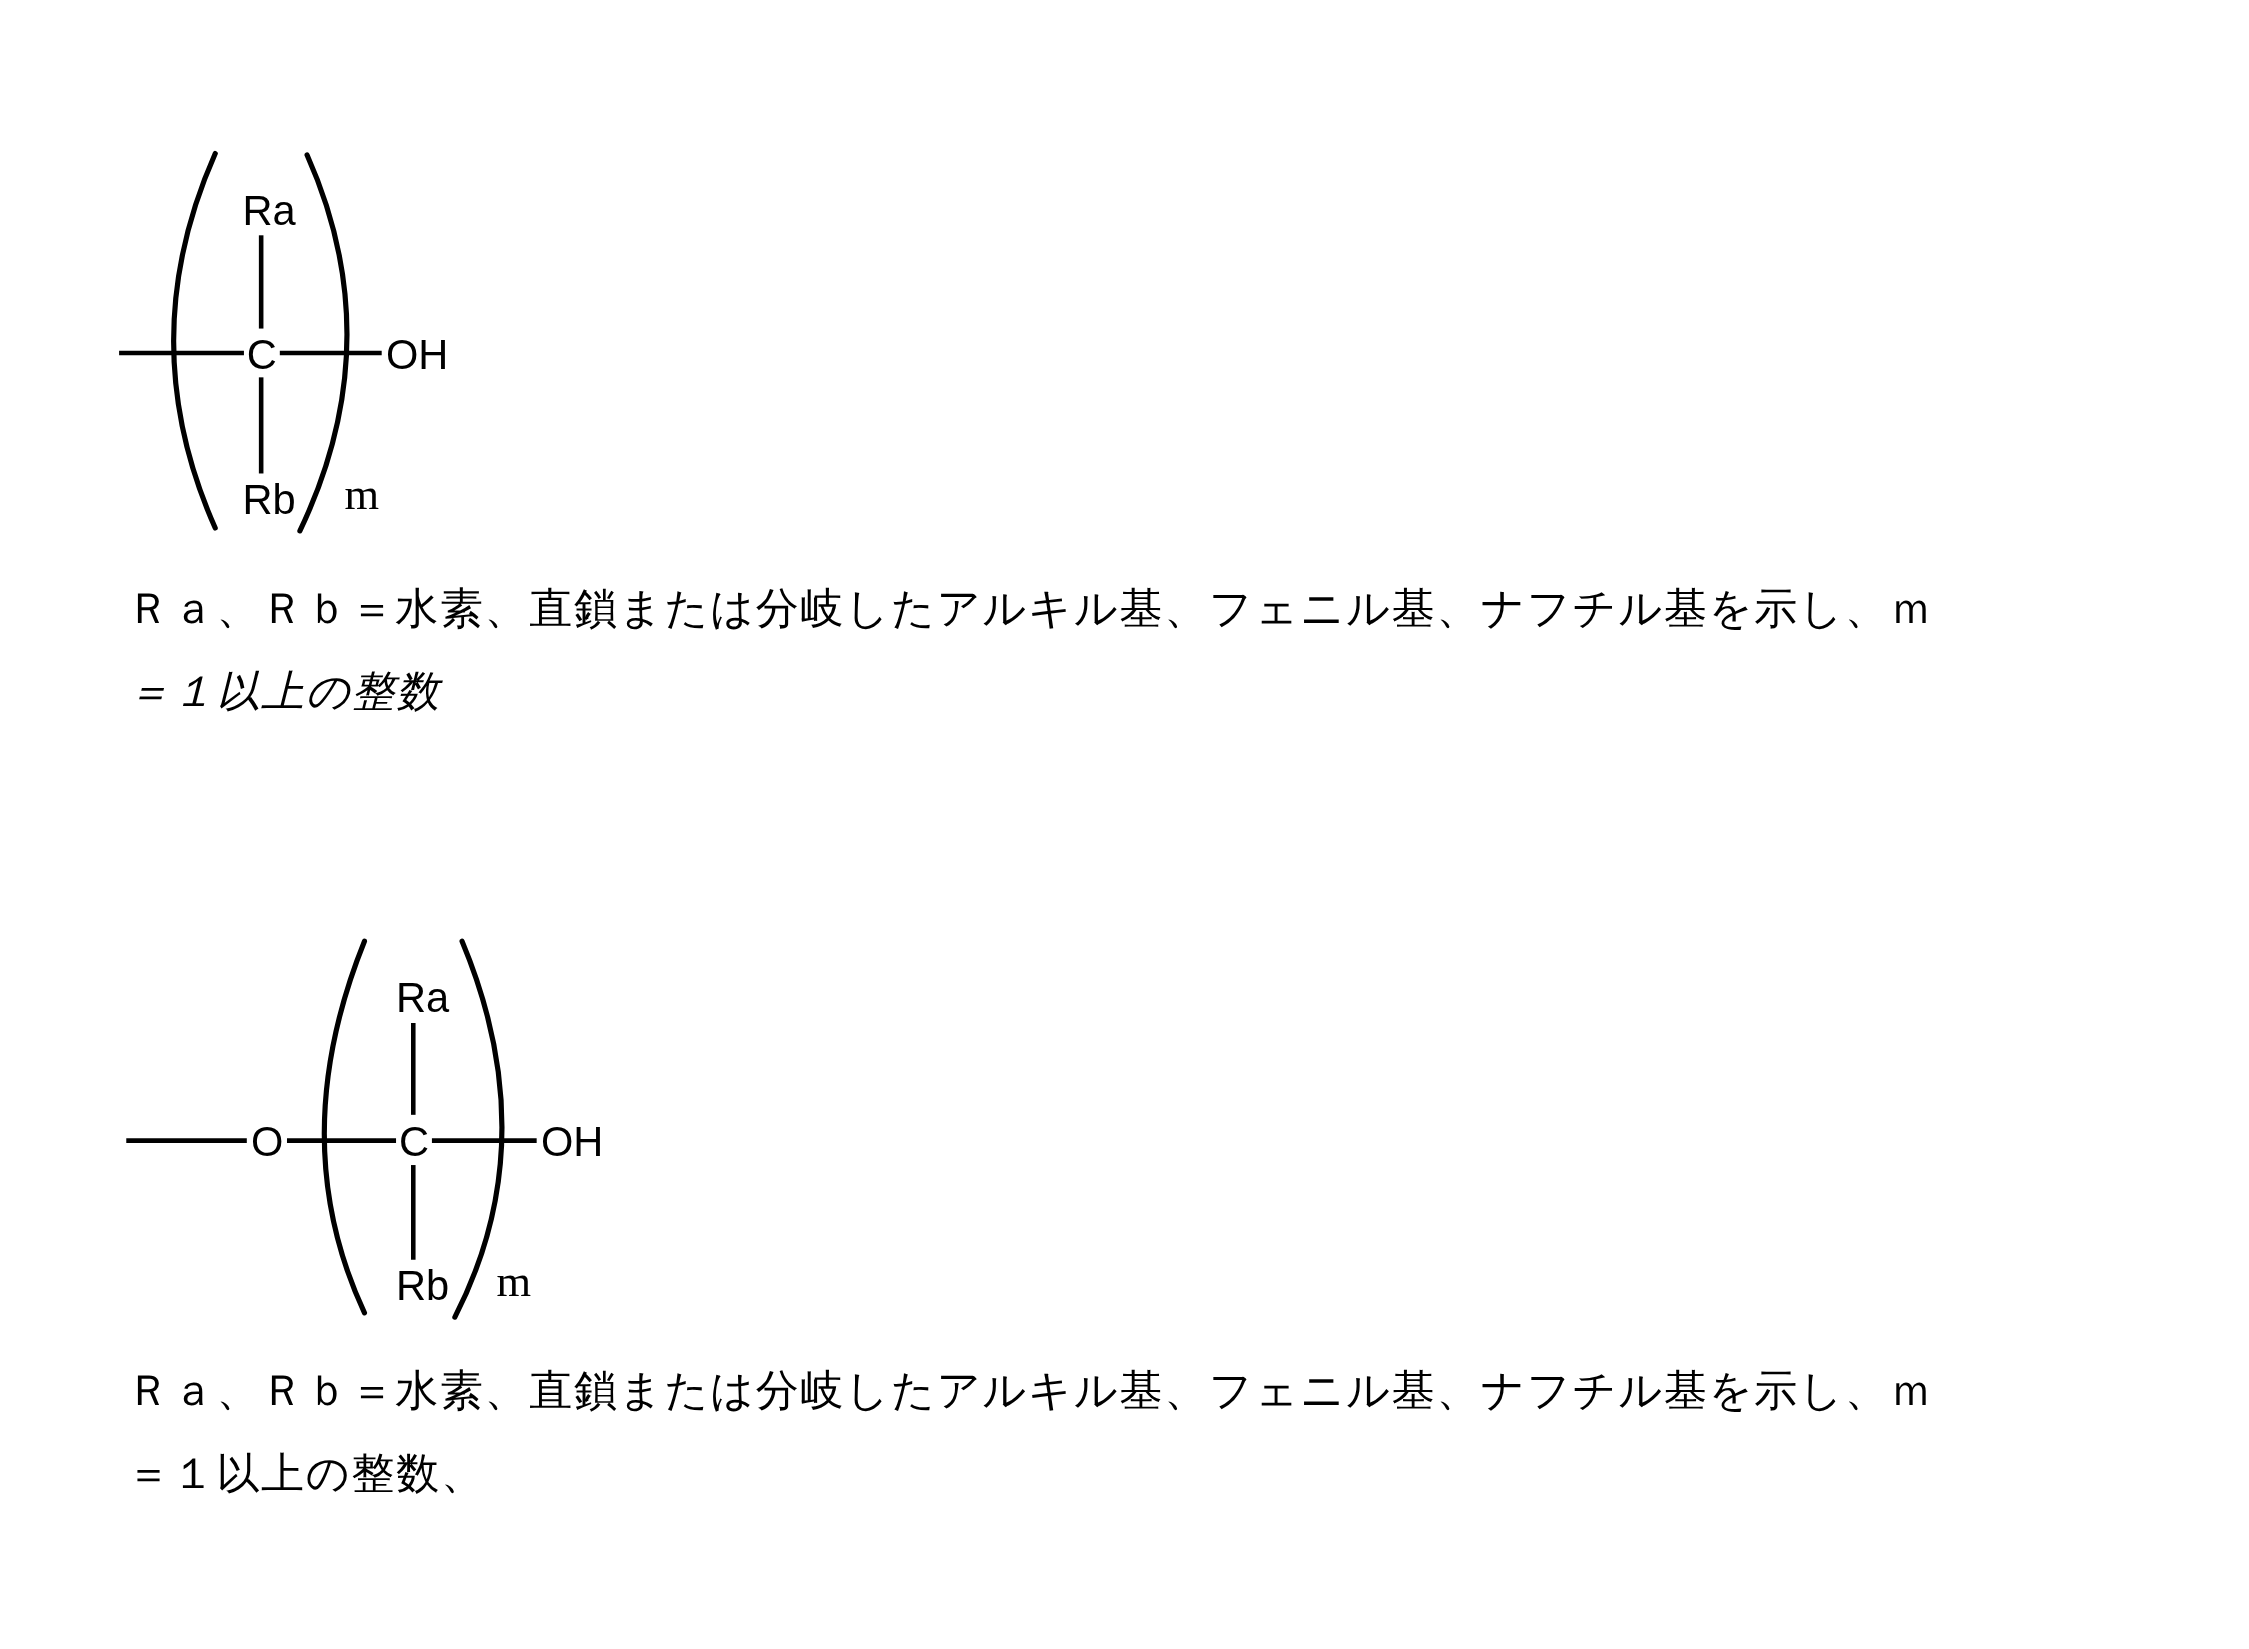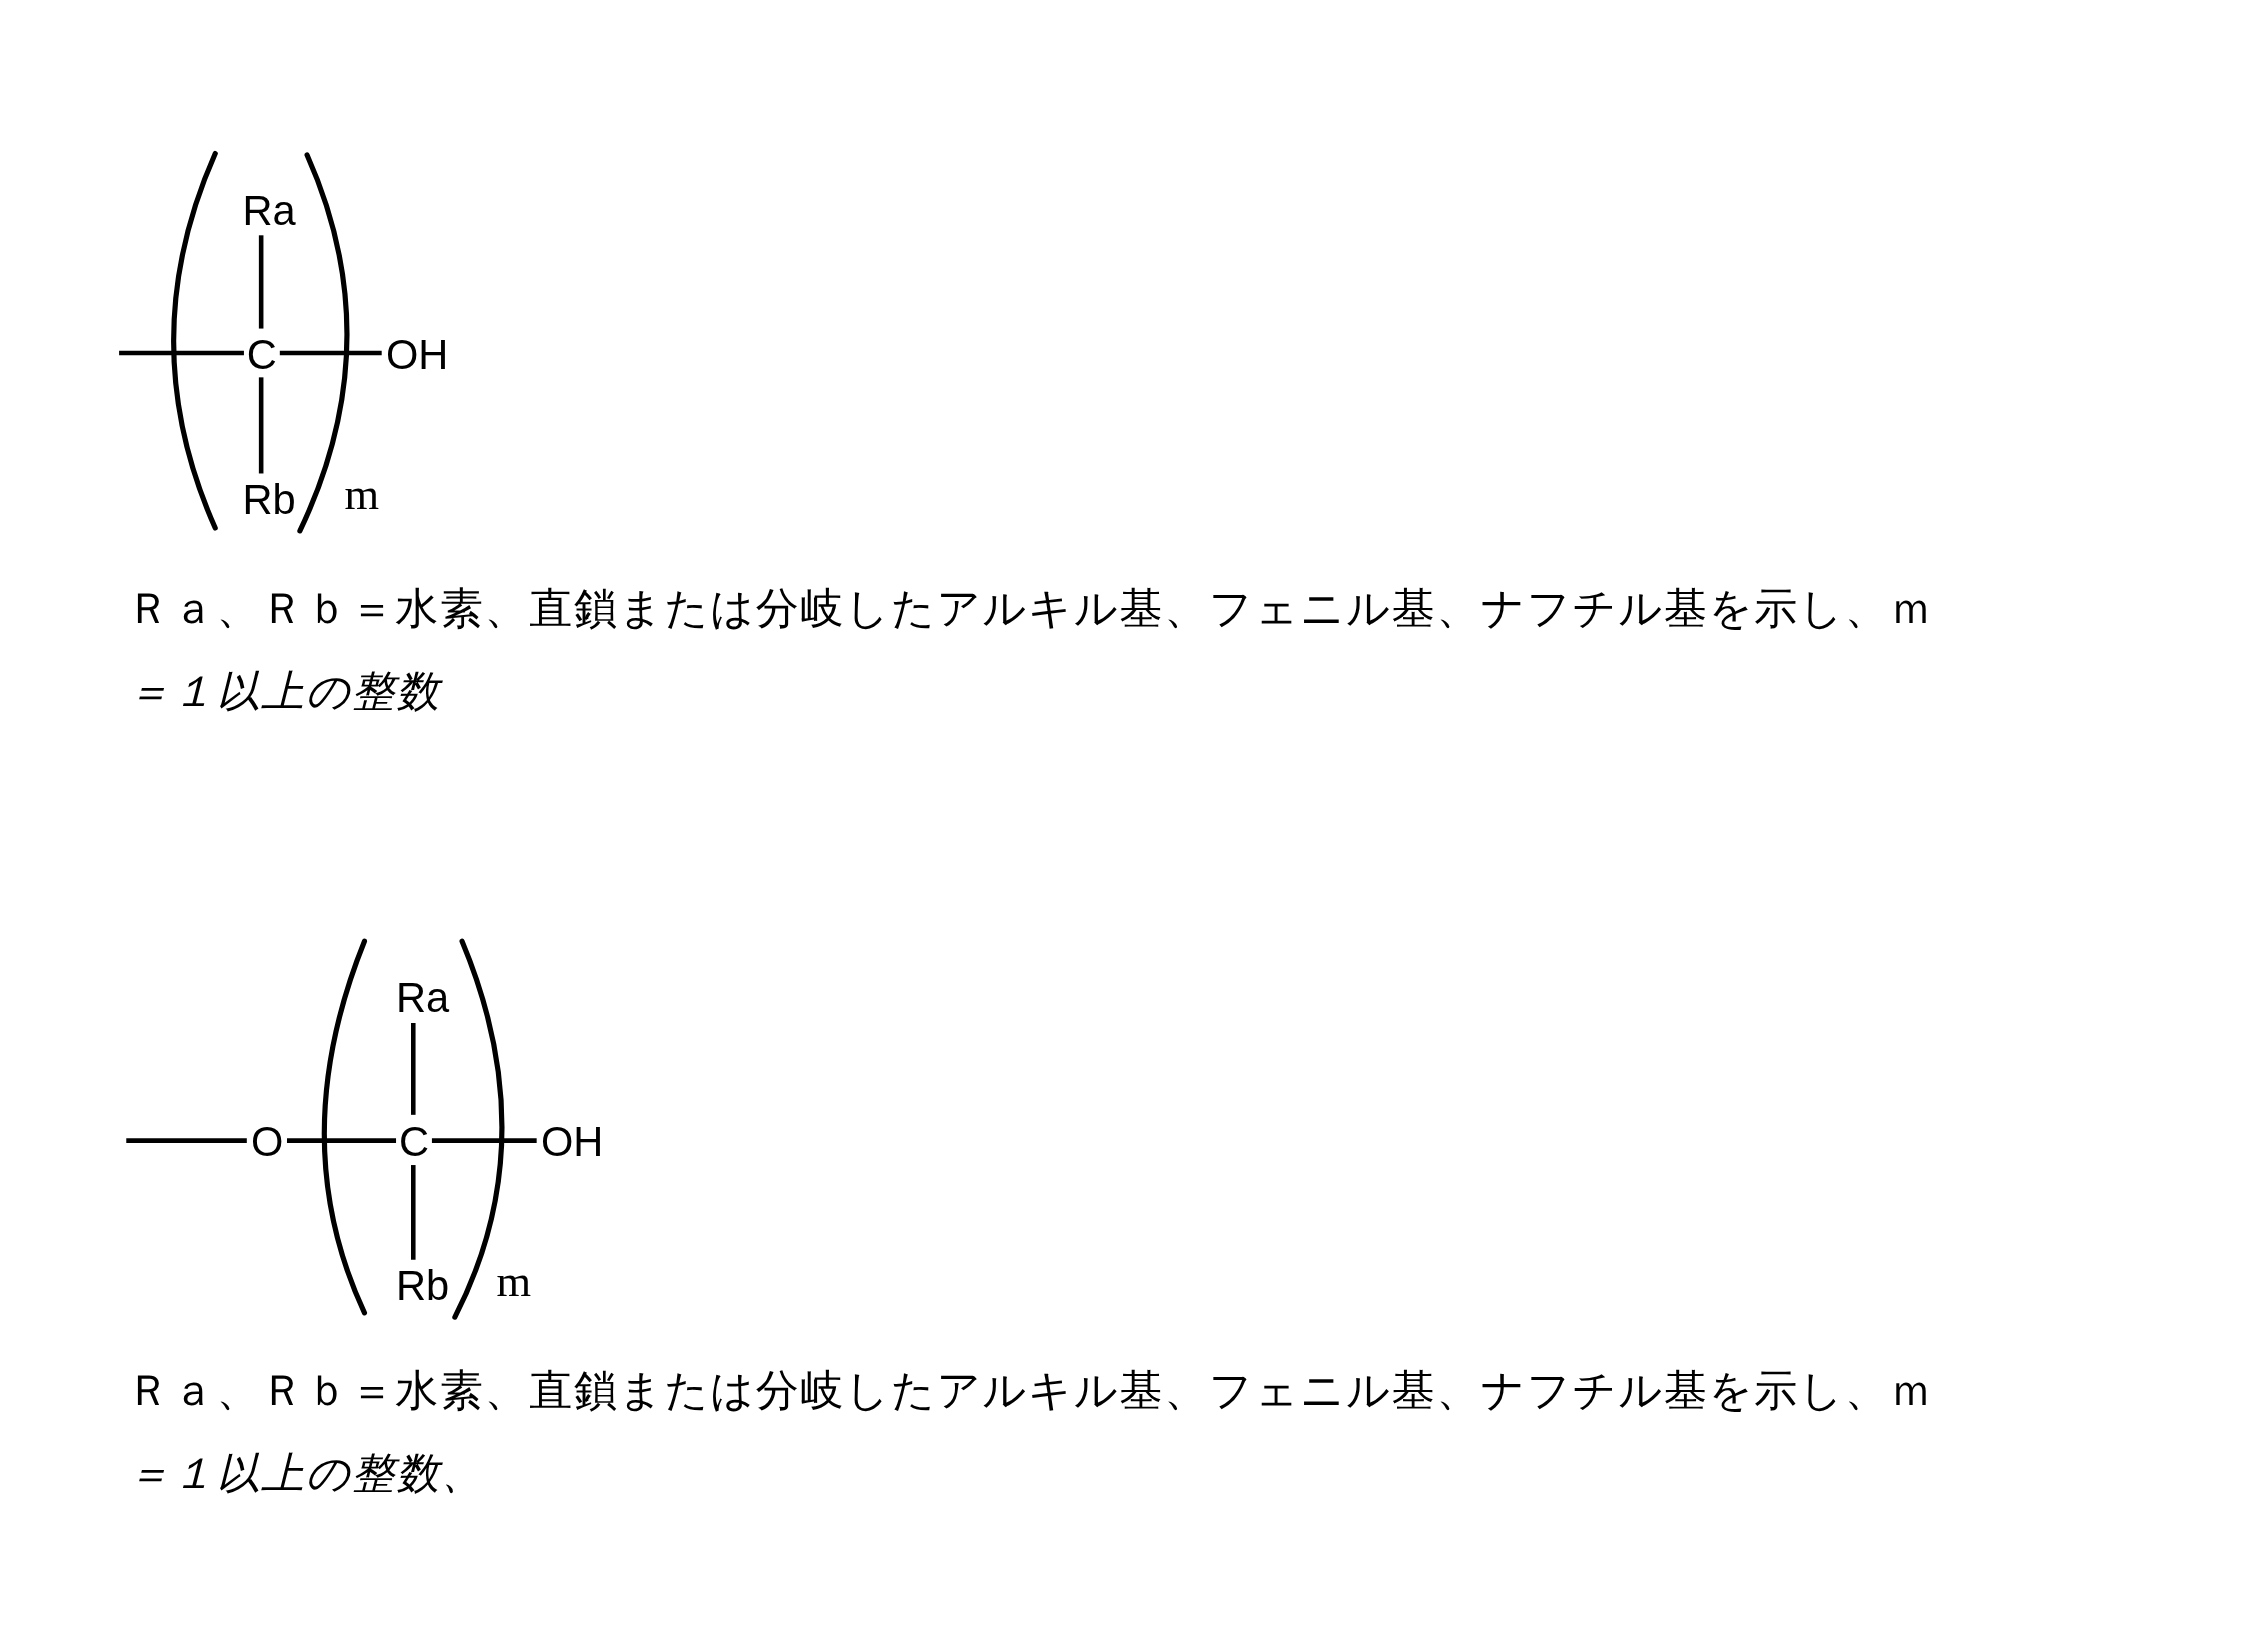--- a/index.html
+++ b/index.html
@@ -44,14 +44,14 @@
     <text class="atom" x="278" y="806">C</text>
     <text class="atom" x="377" y="806">OH</text>
     <text class="atom" x="276" y="906">Rb</text>
     <text class="idx" x="346" y="903">m</text>
   </g>
 </svg>
 
 <div class="txt" style="top:587px;">Ｒａ、Ｒｂ＝水素、直鎖または分岐したアルキル基、フェニル基、ナフチル基を示し、ｍ</div>
 <div class="txt" style="top:670px;font-style:italic;">＝１以上の整数</div>
 <div class="txt" style="top:1369px;">Ｒａ、Ｒｂ＝水素、直鎖または分岐したアルキル基、フェニル基、ナフチル基を示し、ｍ</div>
-<div class="txt" style="top:1452px;font-style:italic;">＝１以上の整数、</div>
+<div class="txt" style="top:1452px;">＝１以上の整数、</div>
 
 
 </body></html>

